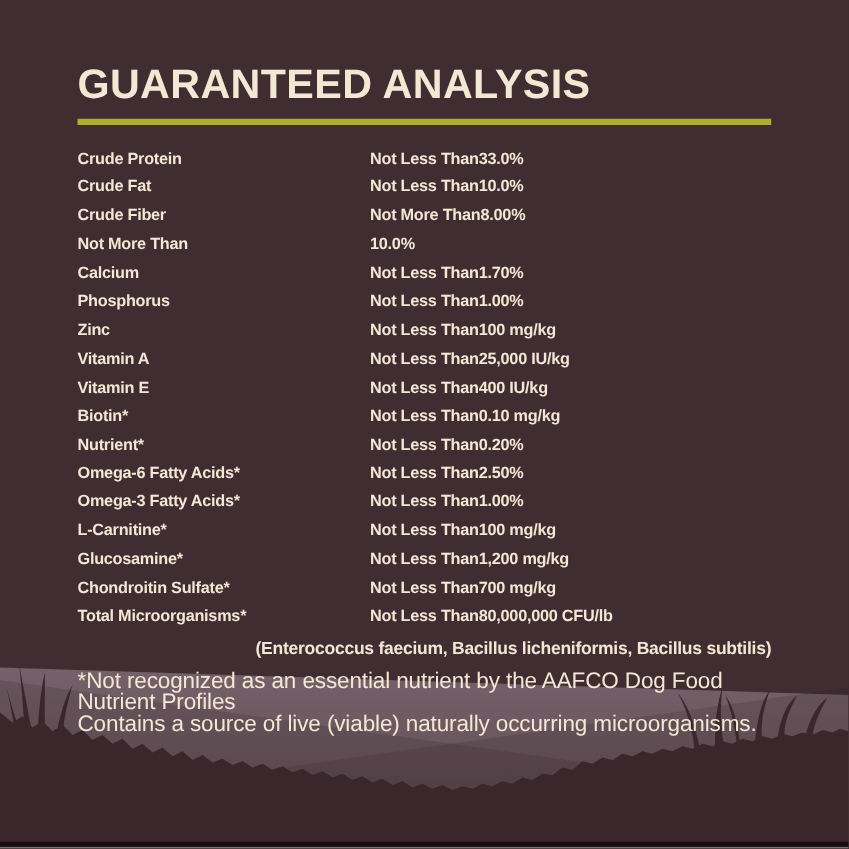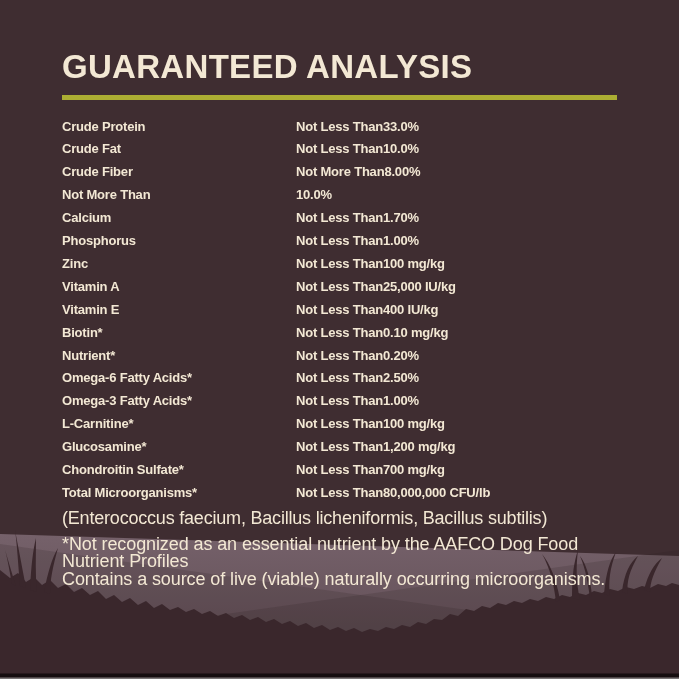--- a/index.html
+++ b/index.html
@@ -60,24 +60,25 @@
     line-height: 22.9px;
     font-weight: bold;
     letter-spacing: -0.2px;
     white-space: nowrap;
   }
   .row .value {
     text-align: left;
   }
   .species {
     margin-top: 5px;
-    font-size: 18px;
+    font-size: 14px;
     line-height: 17px;
-    font-weight: normal;
+    font-weight: bold;
     letter-spacing: -0.2px;
+    text-align: right;
   }
   .notes {
     margin-top: 9px;
     font-size: 18px;
     line-height: 17.5px;
     font-weight: normal;
     letter-spacing: -0.1px;
   }
 </style>
 </head>

